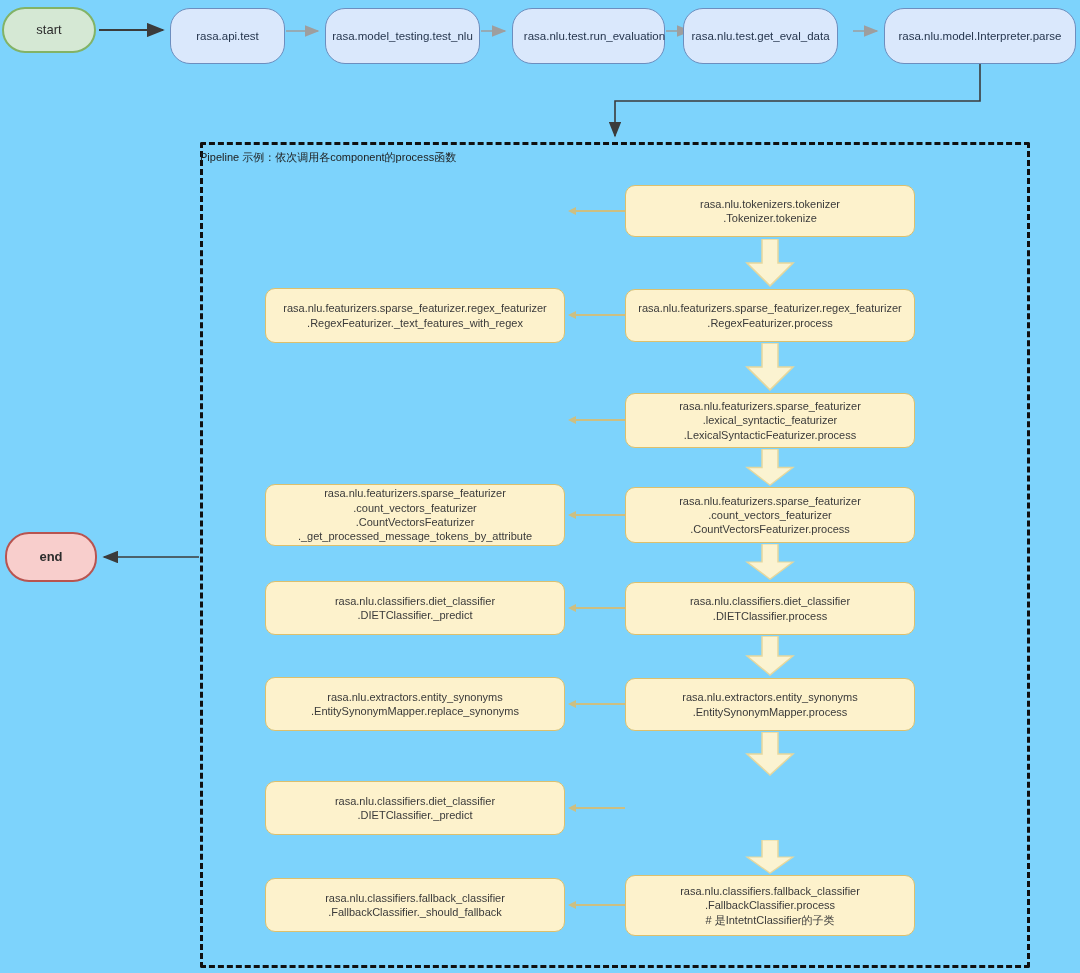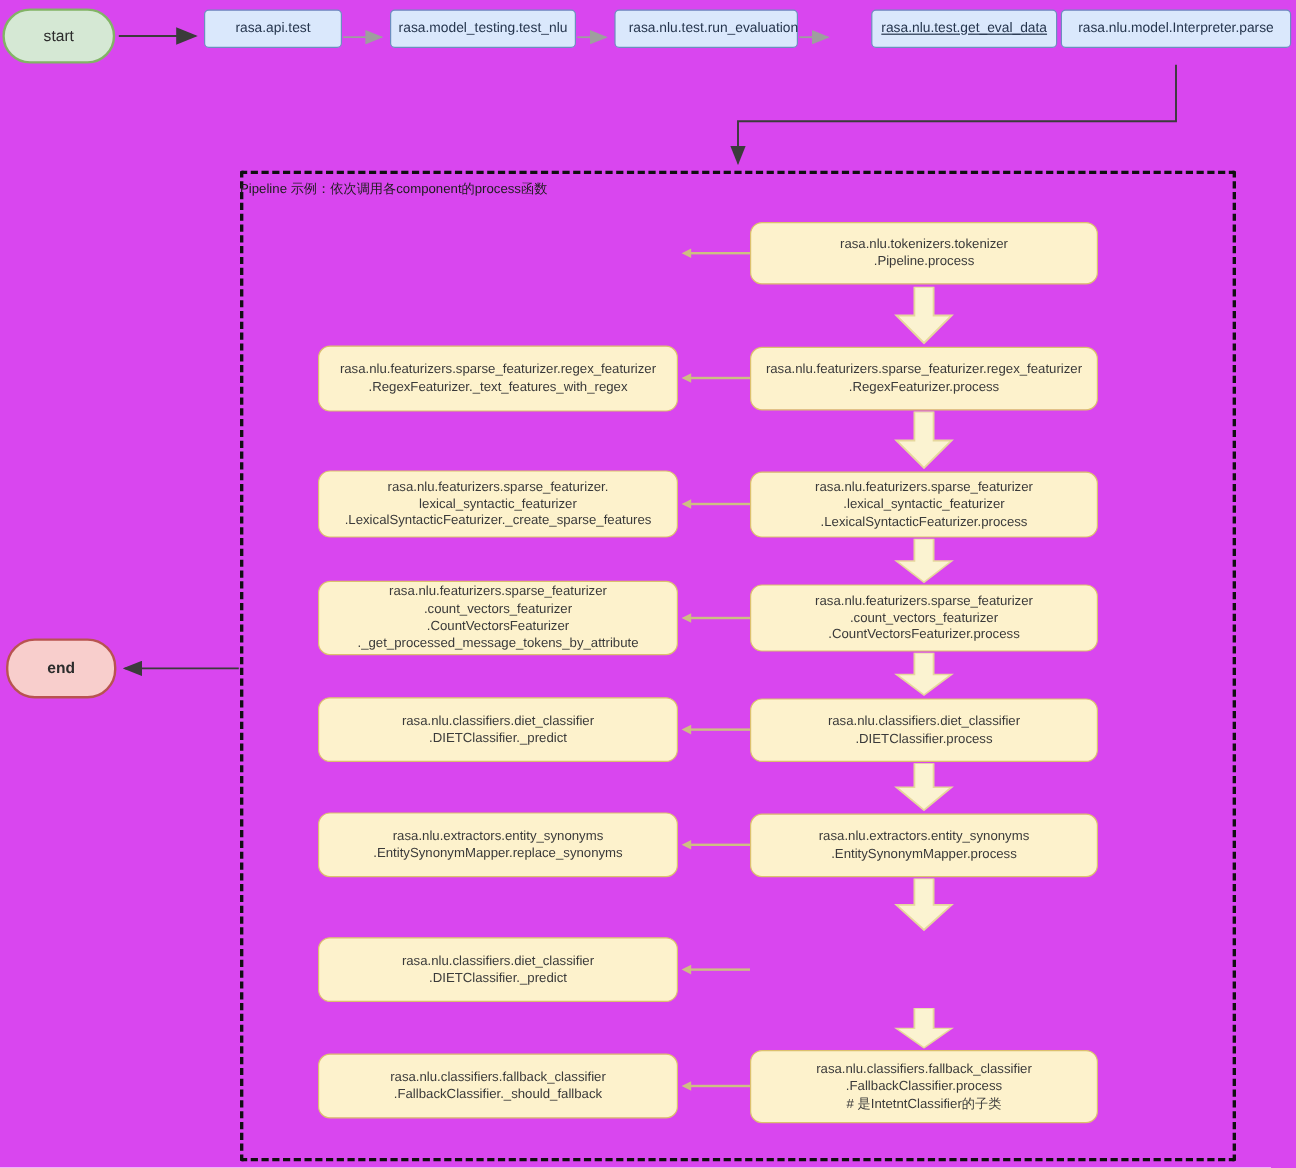--- a/index.html
+++ b/index.html
@@ -1,39 +1,39 @@
 <!DOCTYPE html>
 <html style="--green-fill: #d5e8d4; --green-stroke: #82b366; --red-fill: #f8cecc; --red-stroke: #b85450; --blue-fill: #dae8fc; --blue-stroke: #6c8ebf; --yellow-fill: #fdf2cc; --yellow-stroke: #dcc06d; --arrow-yellow: #cdbf82; --block-arrow-fill: #fbf3d1; --block-arrow-stroke: #e6d79c; --connector-dark: #3b3b3b; --connector-gray: #9e9e9e;"><head>
 <meta charset="utf-8">
 <style>
   html,body{margin:0;padding:0;background:#ffffff;}
   .canvas{
-    position:relative;width:1080px;height:973px;background:#d946ef;
+    position:relative;width:1080px;height:973px;background:#7dd3fc;
     font-family:"Liberation Sans","DejaVu Sans",sans-serif;color:#303030;
     overflow:hidden;
   }
   svg.layer{position:absolute;left:0;top:0;width:1080px;height:973px;pointer-events:none;}
 
   .node{position:absolute;display:flex;align-items:center;justify-content:center;
         text-align:center;white-space:pre-line;box-sizing:border-box;line-height:1.3;}
 
   
   .terminal{border-radius:24px;font-size:13px;color:#2c2c2c;}
   .start{left:2px;top:7px;width:94px;height:46px;
          background:var(--green-fill);border:2px solid var(--green-stroke);}
   .end{left:5px;top:532px;width:92px;height:50px;
        background:var(--red-fill);border:2px solid var(--red-stroke);font-weight:bold;}
 
   
-  .bbox{top:8px;height:32px;border-radius:4px;font-size:11.5px;color:#25354d;
+  .bbox{top:8px;height:56px;border-radius:20px;font-size:11.5px;color:#25354d;
         background:var(--blue-fill);border:1px solid var(--blue-stroke);padding:2px 4px;}
   .b1{left:170px;width:115px;}
   .b2{left:325px;width:155px;}
   .b3{left:512px;width:153px;padding-left:16px;}
-  .b4{left:726px;width:155px;text-decoration:underline;}
+  .b4{left:683px;width:155px;}
   .b5{left:884px;width:192px;}
 
   
   .pipeline-box{position:absolute;left:200px;top:142px;width:830px;height:826px;
                 border:3px dashed #101010;box-sizing:border-box;border-radius:2px;}
   .pipeline-title{position:absolute;left:200px;top:150px;width:770px;text-align:left;
                   font-size:11px;color:#1d1d1d;}
 
   
   .ybox{border-radius:10px;font-size:11px;color:#3a3a3a;
@@ -99,38 +99,35 @@
   <div class="node bbox b2">rasa.model_testing.test_nlu</div>
   <div class="node bbox b3">rasa.nlu.test.run_evaluation</div>
   <div class="node bbox b4">rasa.nlu.test.get_eval_data</div>
   <div class="node bbox b5">rasa.nlu.model.Interpreter.parse</div>
 
   <div class="pipeline-box"></div>
   <div class="pipeline-title">Pipeline 示例：依次调用各component的process函数</div>
 
   <div class="node ybox lbox r2l">rasa.nlu.featurizers.sparse_featurizer.regex_featurizer
 .RegexFeaturizer._text_features_with_regex</div>
-  <div class="node ybox lbox r3l">rasa.nlu.featurizers.sparse_featurizer.
-lexical_syntactic_featurizer
-.LexicalSyntacticFeaturizer._create_sparse_features</div>
   <div class="node ybox lbox r4l">rasa.nlu.featurizers.sparse_featurizer
 .count_vectors_featurizer
 .CountVectorsFeaturizer
 ._get_processed_message_tokens_by_attribute</div>
   <div class="node ybox lbox r5l">rasa.nlu.classifiers.diet_classifier
 .DIETClassifier._predict</div>
   <div class="node ybox lbox r6l">rasa.nlu.extractors.entity_synonyms
 .EntitySynonymMapper.replace_synonyms</div>
   <div class="node ybox lbox r7l">rasa.nlu.classifiers.diet_classifier
 .DIETClassifier._predict</div>
   <div class="node ybox lbox r8l">rasa.nlu.classifiers.fallback_classifier
 .FallbackClassifier._should_fallback</div>
 
   <div class="node ybox rbox r1r">rasa.nlu.tokenizers.tokenizer
-.Pipeline.process</div>
+.Tokenizer.tokenize</div>
   <div class="node ybox rbox r2r">rasa.nlu.featurizers.sparse_featurizer.regex_featurizer
 .RegexFeaturizer.process</div>
   <div class="node ybox rbox r3r">rasa.nlu.featurizers.sparse_featurizer
 .lexical_syntactic_featurizer
 .LexicalSyntacticFeaturizer.process</div>
   <div class="node ybox rbox r4r">rasa.nlu.featurizers.sparse_featurizer
 .count_vectors_featurizer
 .CountVectorsFeaturizer.process</div>
   <div class="node ybox rbox r5r">rasa.nlu.classifiers.diet_classifier
 .DIETClassifier.process</div>

